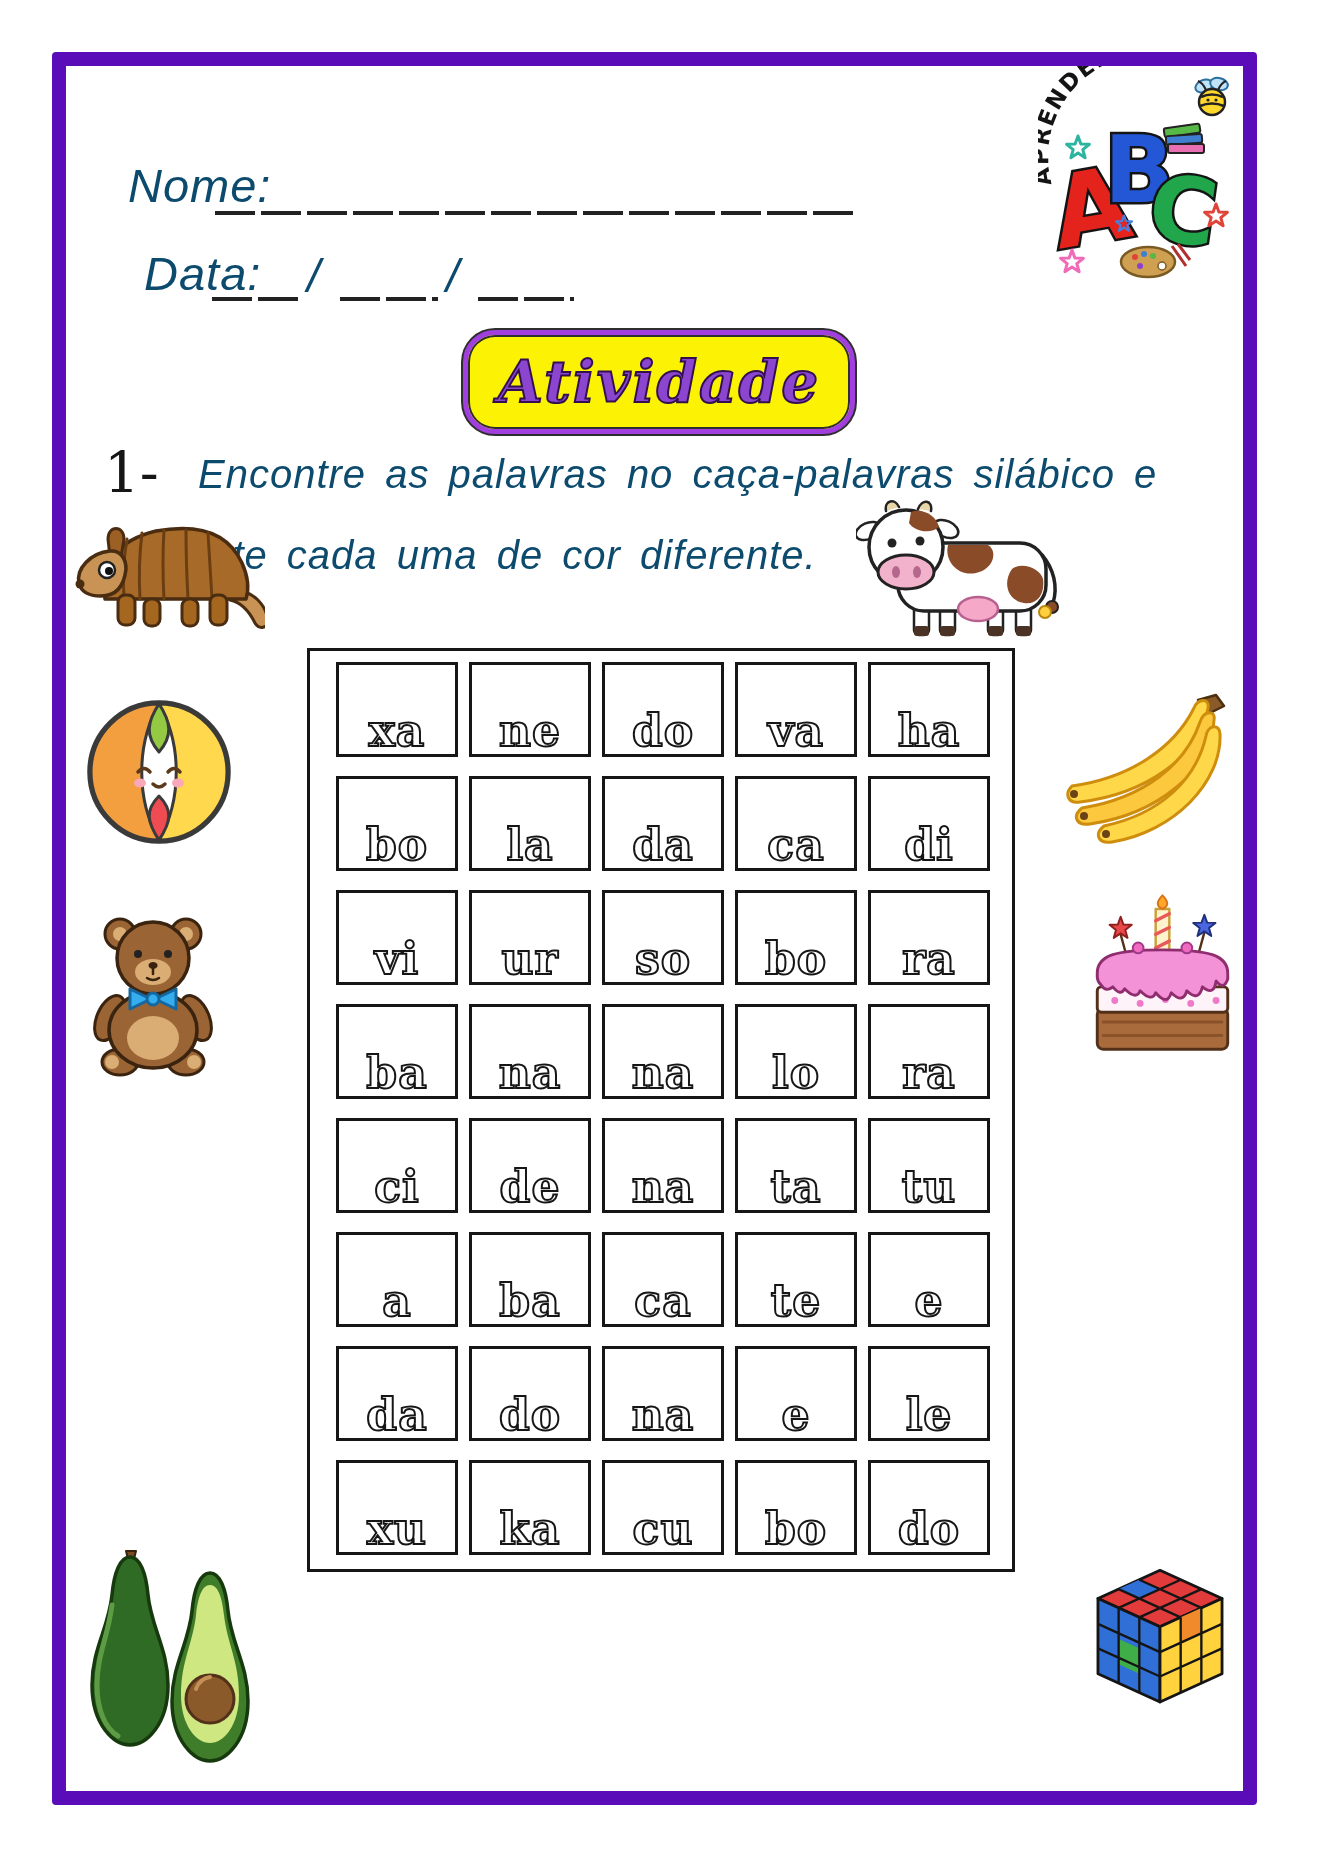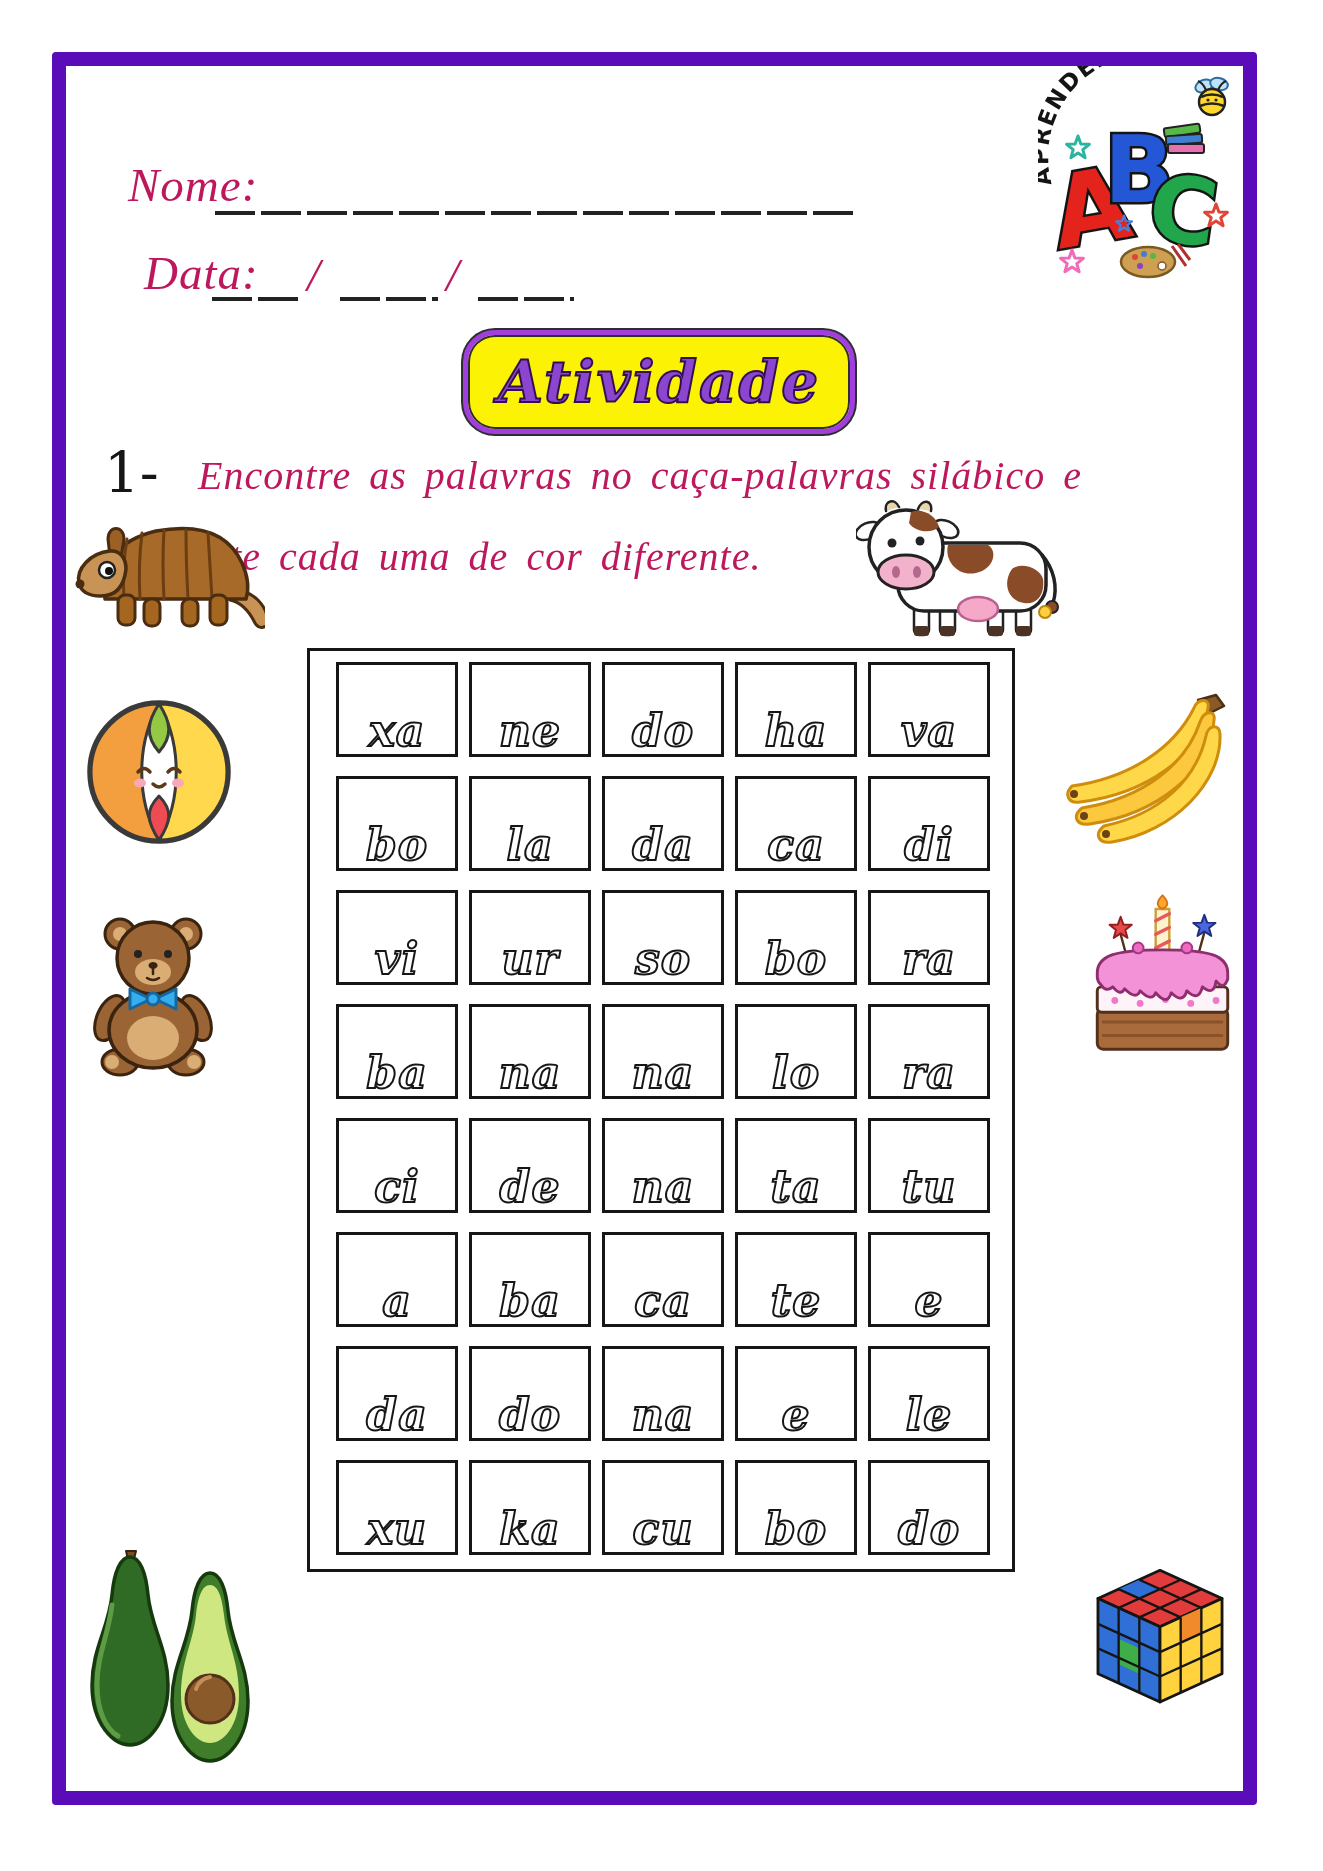--- a/index.html
+++ b/index.html
@@ -1,20 +1,20 @@
 <!DOCTYPE html>
 <html><head>
 <meta charset="utf-8">
 <style>
   html,body{margin:0;padding:0;background:#fff;}
   .page{position:relative;width:1323px;height:1871px;background:#fff;overflow:hidden;
         font-family:"Liberation Serif",serif;}
   .frame{position:absolute;left:52px;top:52px;width:1205px;height:1753px;
          border:14px solid #5a0cb8;border-radius:4px;box-sizing:border-box;z-index:9;pointer-events:none;}
-  .hand{position:absolute;font-family:Liberation Serif, serif;font-style:italic;color:#be185d;
+  .hand{position:absolute;font-family:Liberation Sans, sans-serif;font-style:italic;color:#0c4a6e;
         letter-spacing:1px;word-spacing:7px;white-space:nowrap;}
   .label{font-size:47px;}
   .name-label{left:128px;top:158px;}
   .date-label{left:144px;top:246px;}
   .write-line{position:absolute;height:4px;
         background:repeating-linear-gradient(90deg,#222 0 40px,rgba(0,0,0,0) 40px 46px);}
   .name-line{left:215px;top:211px;width:643px;}
   .d1{left:212px;top:297px;width:86px;}
   .d2{left:340px;top:297px;width:98px;}
   .d3{left:478px;top:297px;width:96px;}
@@ -31,21 +31,21 @@
          font-size:56px;color:#161616;}
   .instr{font-size:40px;}
   .l1{left:170px;top:452px;margin-left:28px;}
   .l2{left:176px;top:533px;}
   .grid-box{position:absolute;left:307px;top:648px;width:708px;height:924px;
          border:3px solid #161616;box-sizing:border-box;background:#fff;}
   .grid{display:grid;grid-template-columns:repeat(5,122px);grid-template-rows:repeat(8,95px);
          column-gap:11px;row-gap:19px;padding:11px 0 0 26px;}
   .cell{border:3px solid #161616;background:#fff;box-sizing:border-box;
          display:flex;align-items:flex-end;justify-content:center;}
-  .syl{font-family:"DejaVu Serif",serif;font-style:italic;font-weight:bold;font-size:44px;
+  .syl{font-family:"DejaVu Serif",serif;font-weight:bold;font-size:44px;
          line-height:0.95;color:#fff;-webkit-text-stroke:2px #161616;text-shadow:0 0 1px #777;
          letter-spacing:1px;padding-bottom:2px;}
   .img{position:absolute;z-index:1;}
   .img-armadillo{left:70px;top:503px;}
   .img-ball{left:84px;top:694px;}
   .img-teddy{left:74px;top:910px;}
   .img-avocado{left:70px;top:1543px;}
   .img-cow{left:856px;top:495px;}
   .img-bananas{left:1050px;top:686px;}
   .img-cake{left:1070px;top:893px;}
@@ -126,24 +126,24 @@
         <div class="cell">
           <span class="syl">xa</span>
         </div>
         <div class="cell">
           <span class="syl">ne</span>
         </div>
         <div class="cell">
           <span class="syl">do</span>
         </div>
         <div class="cell">
+          <span class="syl">va</span>
+        </div>
+        <div class="cell">
           <span class="syl">ha</span>
-        </div>
-        <div class="cell">
-          <span class="syl">va</span>
         </div>
         <div class="cell">
           <span class="syl">bo</span>
         </div>
         <div class="cell">
           <span class="syl">la</span>
         </div>
         <div class="cell">
           <span class="syl">da</span>
         </div>

